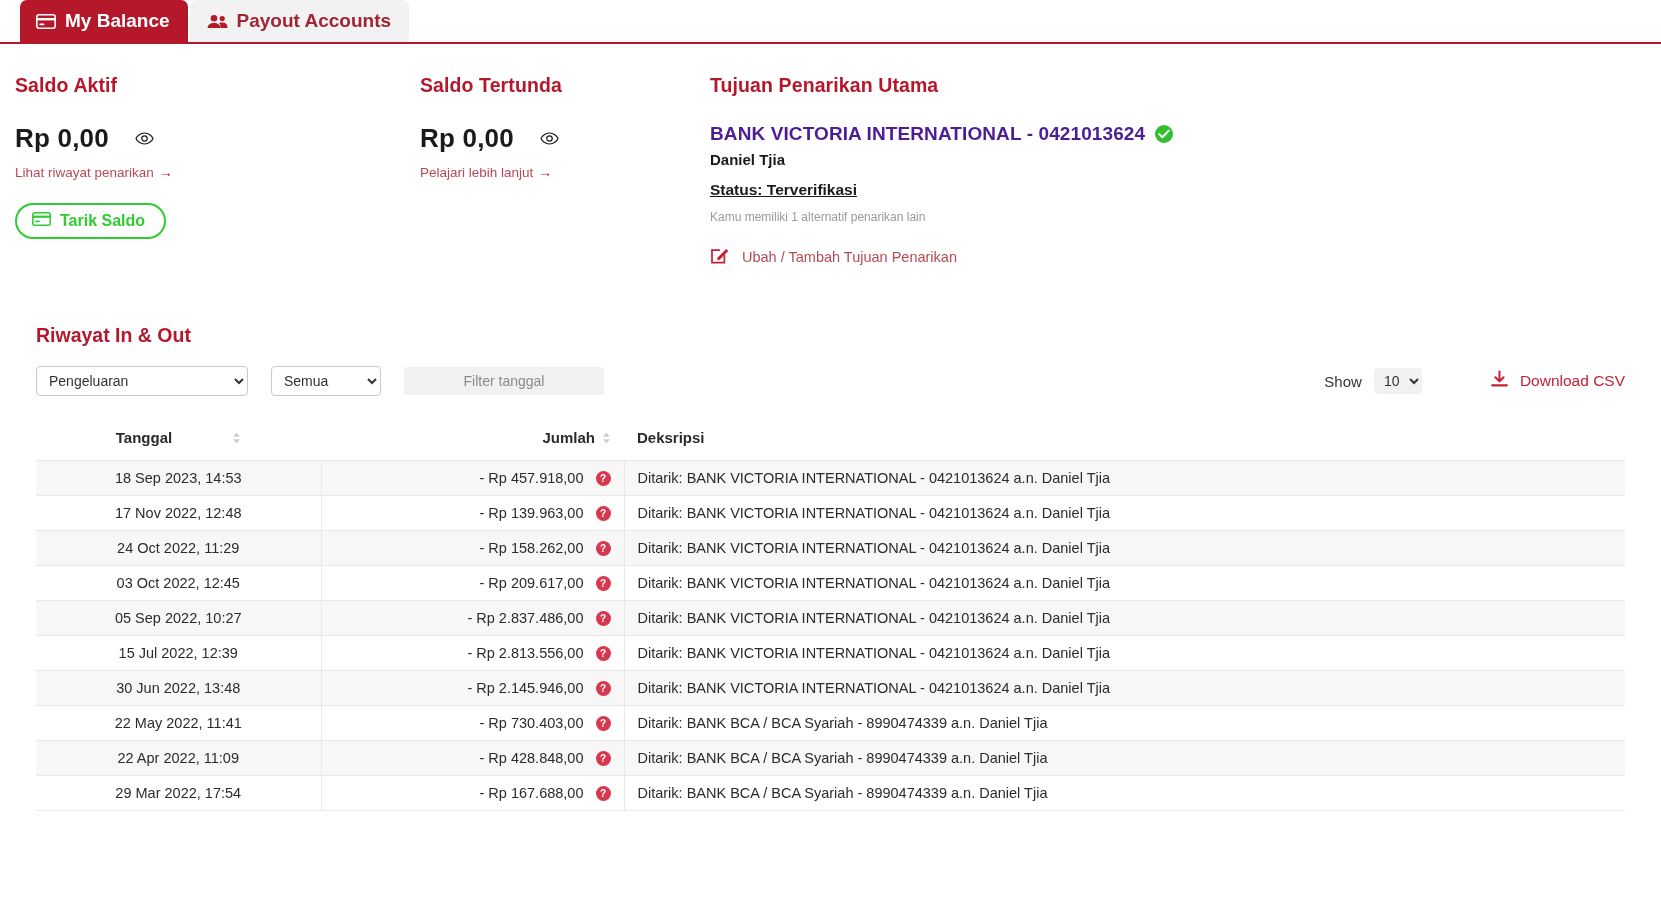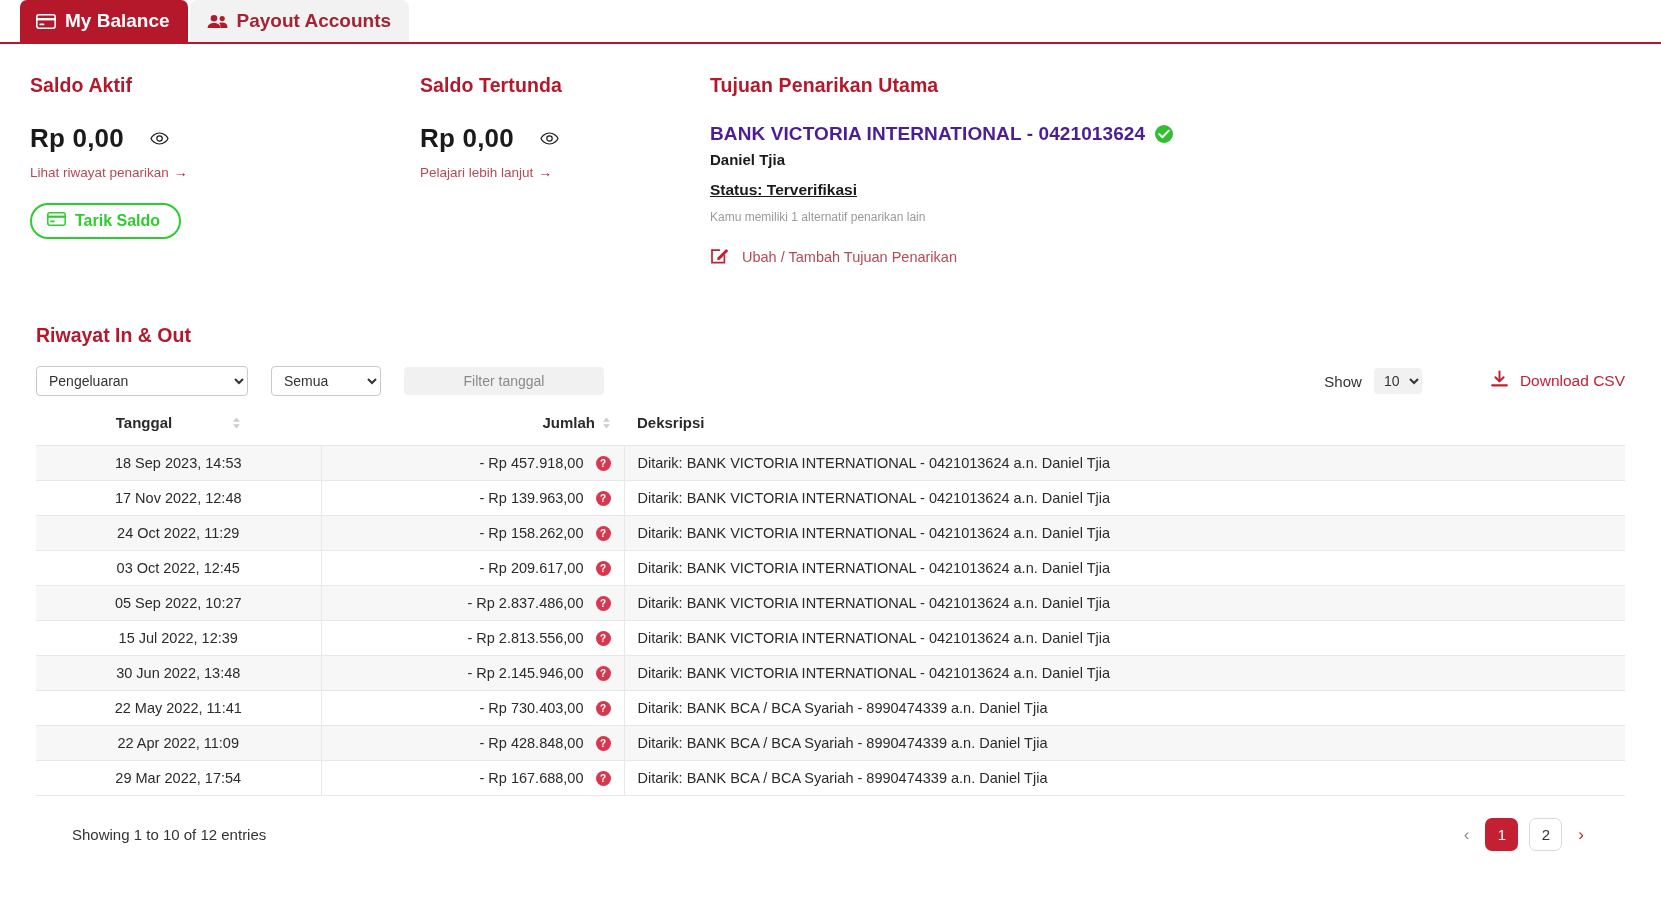--- a/index.html
+++ b/index.html
@@ -36,21 +36,21 @@
   }
   .tab.active { background: #b5172b; color: #ffffff; }
   .tab.inactive { background: #f2f2f2; color: #a32433; margin-left: 2px; }
   .tab .ticon { display: inline-flex; align-items: center; }
 
   
   .summary {
     display: flex;
     padding: 30px 0 0 0;
   }
-  .col-active { width: 420px; padding-left: 30px; }
+  .col-active { width: 420px; padding-left: 15px; }
   .col-pending { width: 290px; }
   .col-dest { flex: 1; }
 
   .card-title {
     color: #b5172b;
     font-size: 19.5px;
     font-weight: bold;
     margin: 0 0 26px 0;
     letter-spacing: .1px;
   }
@@ -205,21 +205,21 @@
     color: #c32034;
     font-size: 15.5px;
     font-weight: normal;
     cursor: pointer;
   }
 
   
   table.tx {
     width: 100%;
     border-collapse: collapse;
-    margin-top: 17px;
+    margin-top: 32px;
     table-layout: fixed;
   }
   table.tx thead th {
     font-size: 15px;
     font-weight: bold;
     color: #2b2b2b;
     padding: 0 13px 14px 13px;
     background: #ffffff;
     white-space: nowrap;
   }
@@ -523,22 +523,13 @@
           <td class="c-date">29 Mar 2022, 17:54</td>
           <td class="c-amount"><span class="amt-wrap">
               <span>- Rp 167.688,00</span>
               <span class="help-badge">?</span>
             </span></td>
           <td class="c-desc">Ditarik: BANK BCA / BCA Syariah - 8990474339 a.n. Daniel Tjia</td>
         </tr>
       </tbody>
   </table>
 
-  <div class="tfoot">
-    <div class="entries">Showing 1 to 10 of 12 entries</div>
-    <div class="pager" id="pager">
-      <span class="pg-arrow prev">‹</span>
-      <span class="pg active">1</span>
-        <span class="pg idle">2</span>
-        <span class="pg-arrow next">›</span>
-    </div>
-  </div>
 </div>
 
 </body></html>

